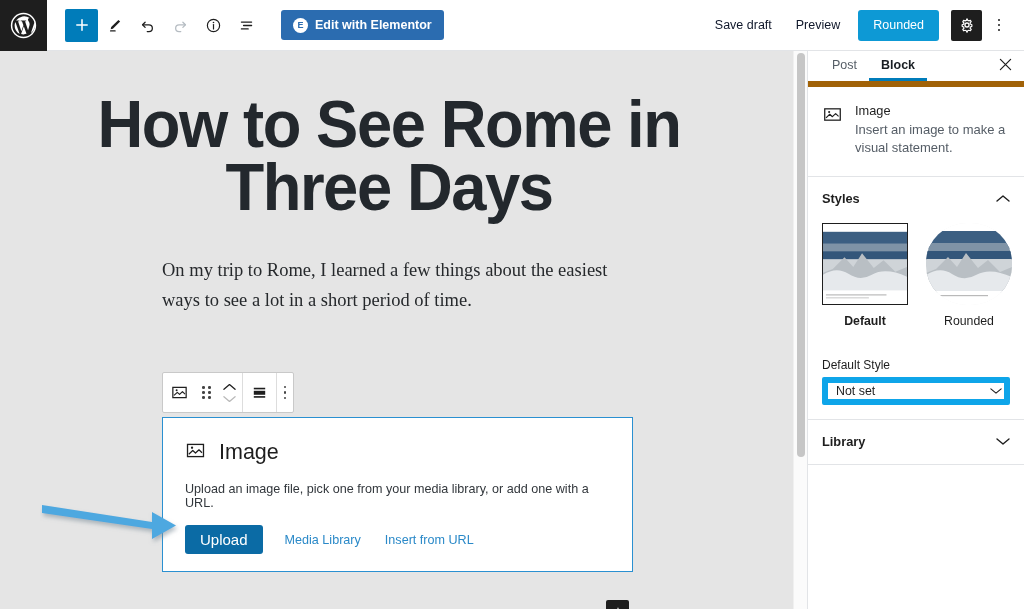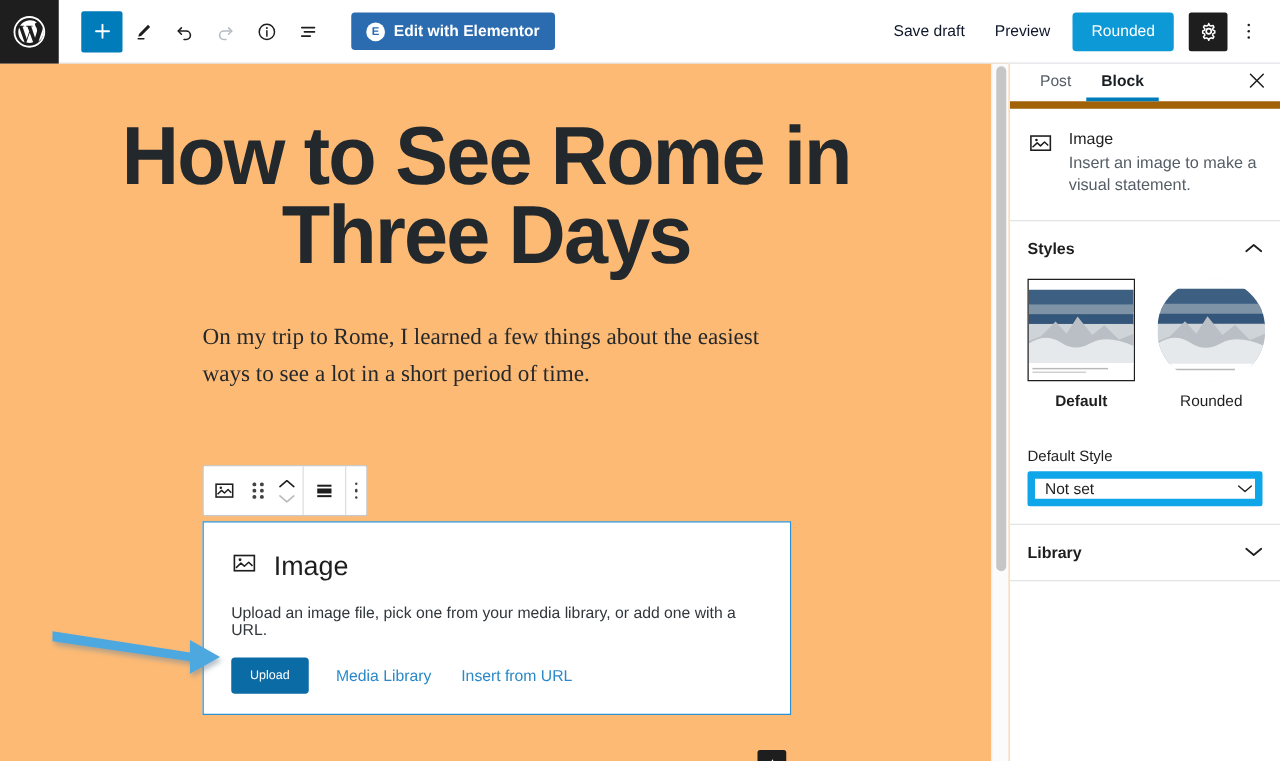--- a/index.html
+++ b/index.html
@@ -88,21 +88,21 @@
   .vdots { display: flex; flex-direction: column; gap: 2.5px; align-items: center; }
   .vdots i { width: 2.5px; height: 2.5px; border-radius: 50%; background: #1e1e1e; display: block; }
 
   
   .body-split { flex: 1; display: flex; min-height: 0; }
 
   
   .canvas-wrap {
     position: relative;
     width: 807px; flex: 0 0 807px;
-    background: #fdba74;
+    background: #e5e5e5;
     overflow: hidden;
   }
   .canvas {
     position: relative;
     width: 100%; height: 100%;
     padding: 0;
   }
   .post-title {
     font-family: "Liberation Sans", sans-serif;
     font-weight: 700;
@@ -167,21 +167,21 @@
   .ib-desc {
     margin-top: 17px;
     font-size: 12.6px; color: #32373c;
     font-family: "Liberation Sans", sans-serif;
   }
   .ib-actions { margin-top: 15px; display: flex; align-items: center; }
   .upload-btn {
     background: #0b6ba5; color: #fff;
     border: none; border-radius: 3px;
     height: 29px; padding: 0 15px;
-    font-size: 10px; cursor: pointer;
+    font-size: 15px; cursor: pointer;
     font-family: "Liberation Sans", sans-serif;
   }
   .ib-link {
     color: #2a89c8; font-size: 12.6px; text-decoration: none;
     margin-left: 22px; cursor: pointer;
     font-family: "Liberation Sans", sans-serif;
   }
   .ib-link.second { margin-left: 24px; }
 
   

